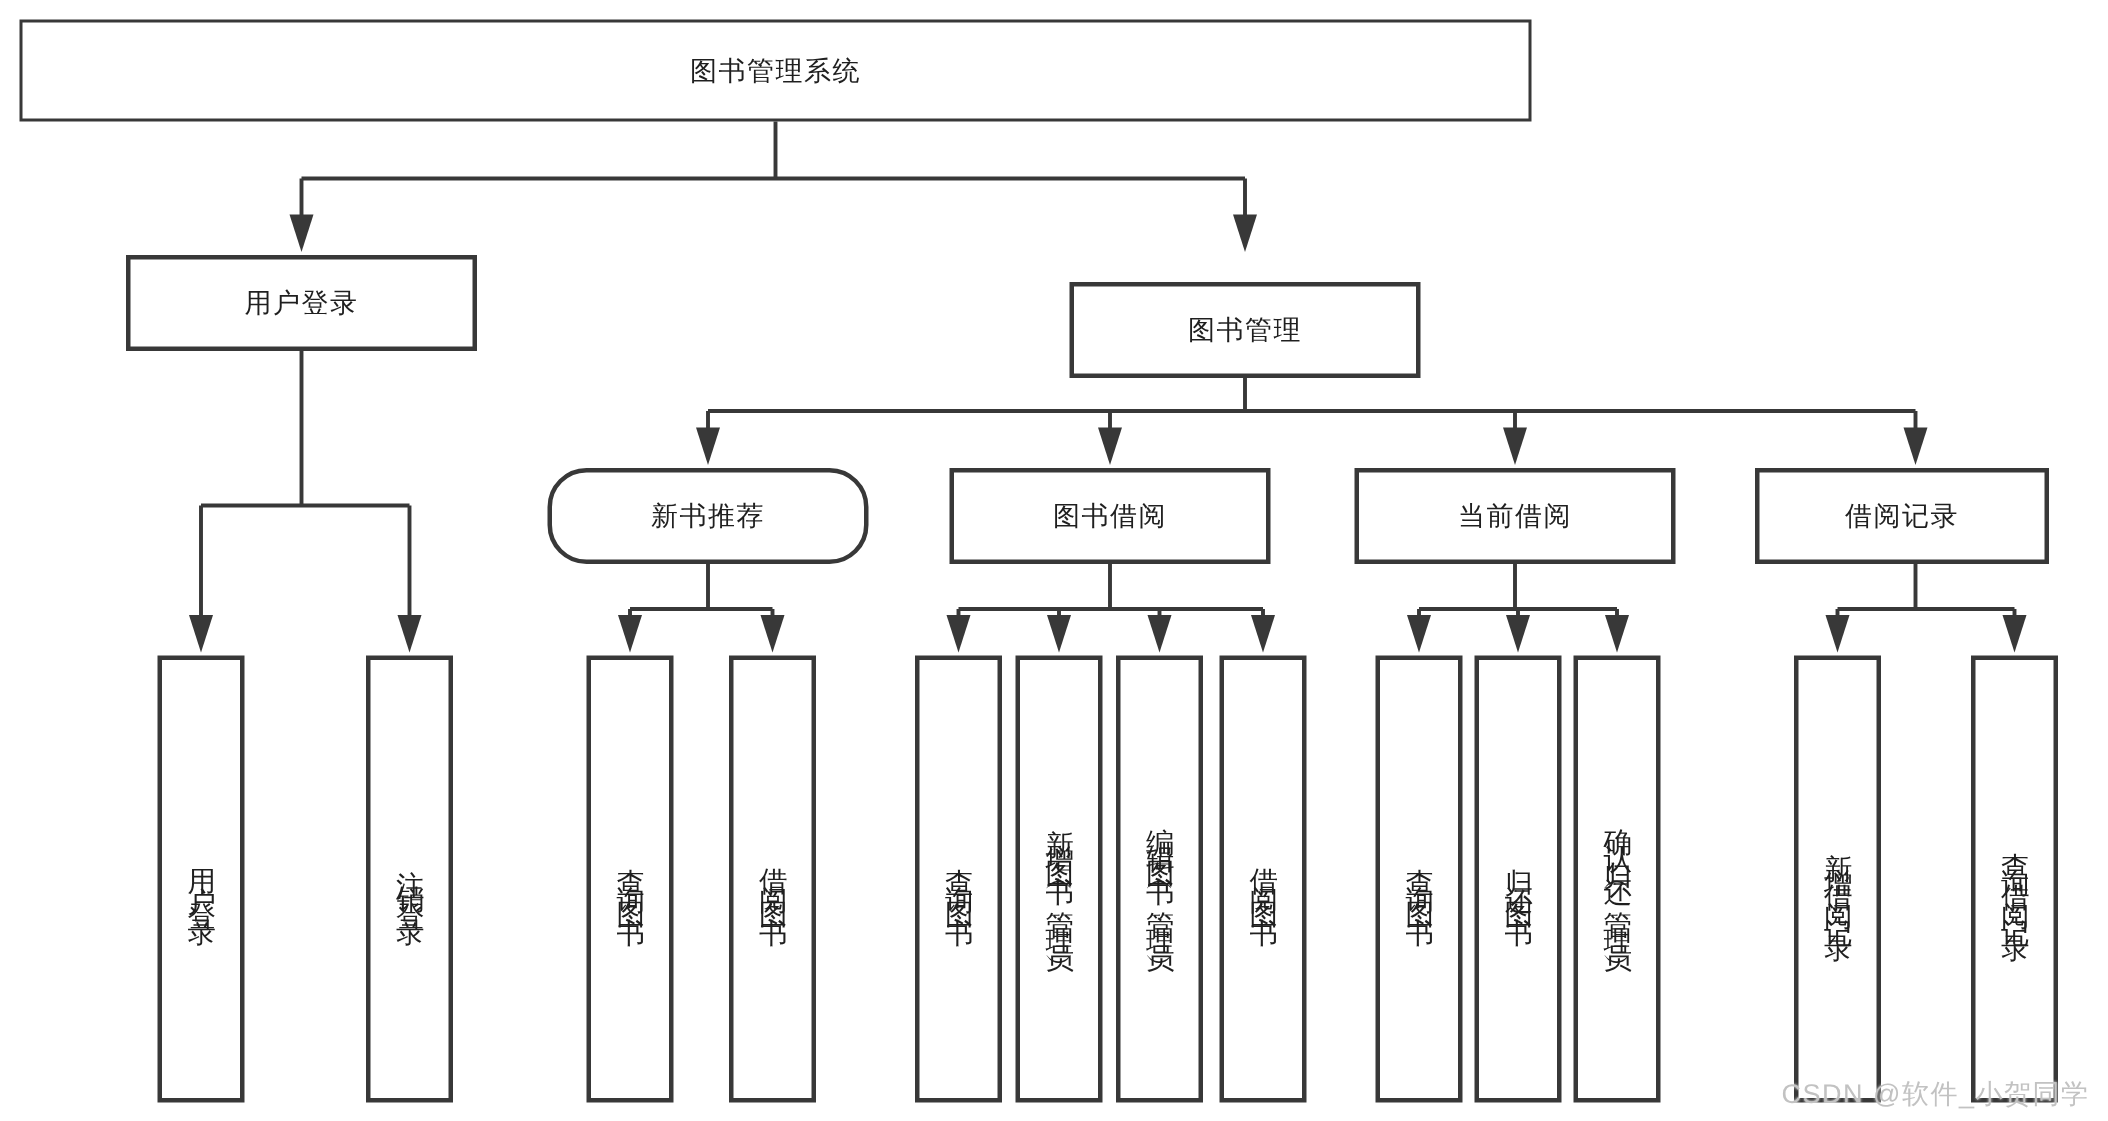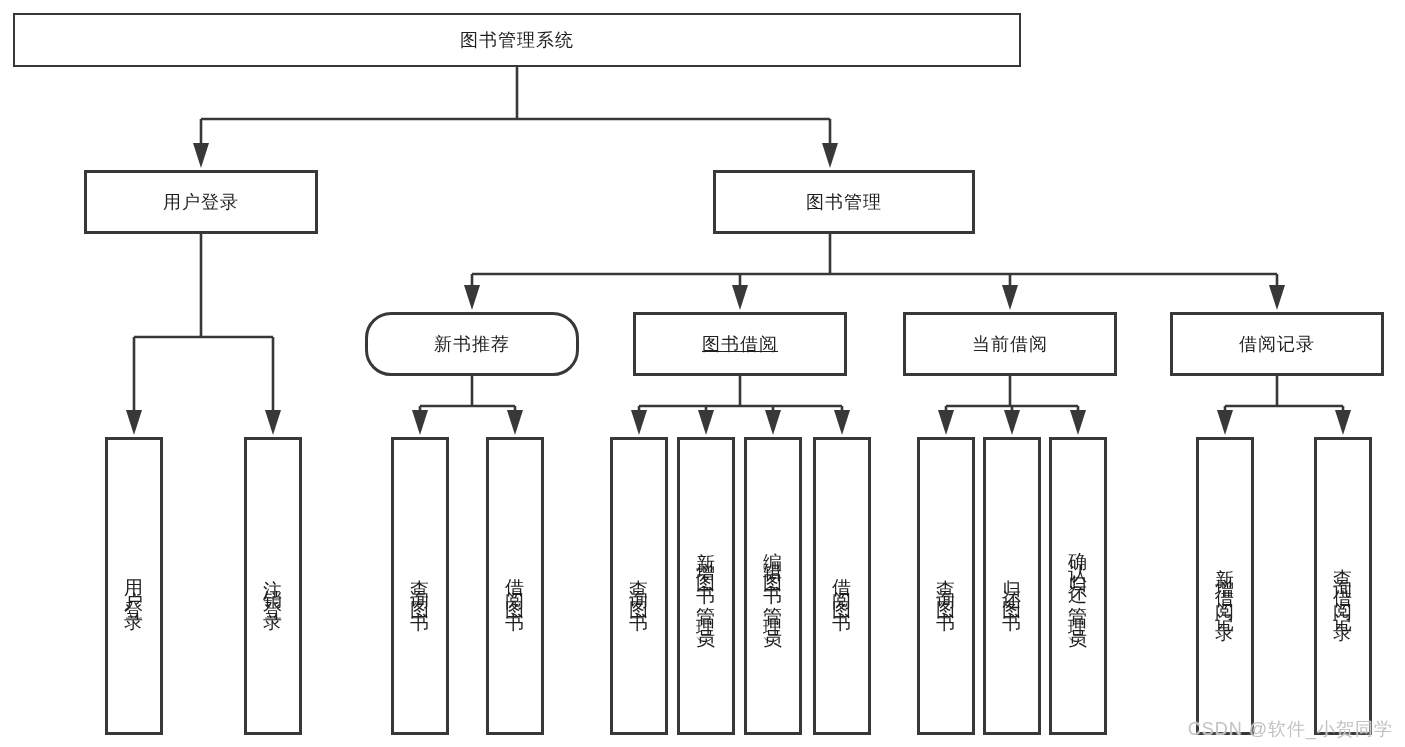--- a/index.html
+++ b/index.html
@@ -101,41 +101,41 @@
     <path d="M1010 376 V406 M946 406 H1078 M946 406 V414 M1012 406 V414 M1078 406 V414"></path>
     <polygon points="938,410 954,410 946,435"></polygon>
     <polygon points="1004,410 1020,410 1012,435"></polygon>
     <polygon points="1070,410 1086,410 1078,435"></polygon>
 
     <path d="M1277 376 V406 M1225 406 H1343 M1225 406 V414 M1343 406 V414"></path>
     <polygon points="1217,410 1233,410 1225,435"></polygon>
     <polygon points="1335,410 1351,410 1343,435"></polygon>
   </svg>
 
-  <div class="node root h" style="left:13px; top:13px; width:1008px; height:54px;">
+  <div class="node root h" style="left:13px; top:13px; width:1008px; height:68px;">
     <span>图书管理系统</span>
   </div>
 
   <div class="node h" style="left:84px; top:170px; width:234px; height:64px;">
     <span>用户登录</span>
   </div>
-  <div class="node h" style="left:713px; top:170px; width:262px; height:64px;">
+  <div class="node h" style="left:713px; top:188px; width:234px; height:64px;">
     <span>图书管理</span>
   </div>
 
   <div class="node h" style="left:365px; top:312px; width:214px; height:64px;border-radius:26px;">
     <span>新书推荐</span>
   </div>
-  <div class="node h" style="left:633px; top:312px; width:214px; height:64px;text-decoration:underline;">
+  <div class="node h" style="left:633px; top:312px; width:214px; height:64px;">
     <span>图书借阅</span>
   </div>
   <div class="node h" style="left:903px; top:312px; width:214px; height:64px;">
     <span>当前借阅</span>
   </div>
-  <div class="node h" style="left:1170px; top:312px; width:214px; height:64px;">
+  <div class="node h" style="left:1170px; top:312px; width:196px; height:64px;">
     <span>借阅记录</span>
   </div>
 
   <div class="node v" style="left:105px; top:437px; width:58px; height:298px;">
     <span class="vtext">用户登录</span>
   </div>
   <div class="node v" style="left:244px; top:437px; width:58px; height:298px;">
     <span class="vtext">注销登录</span>
   </div>
 

